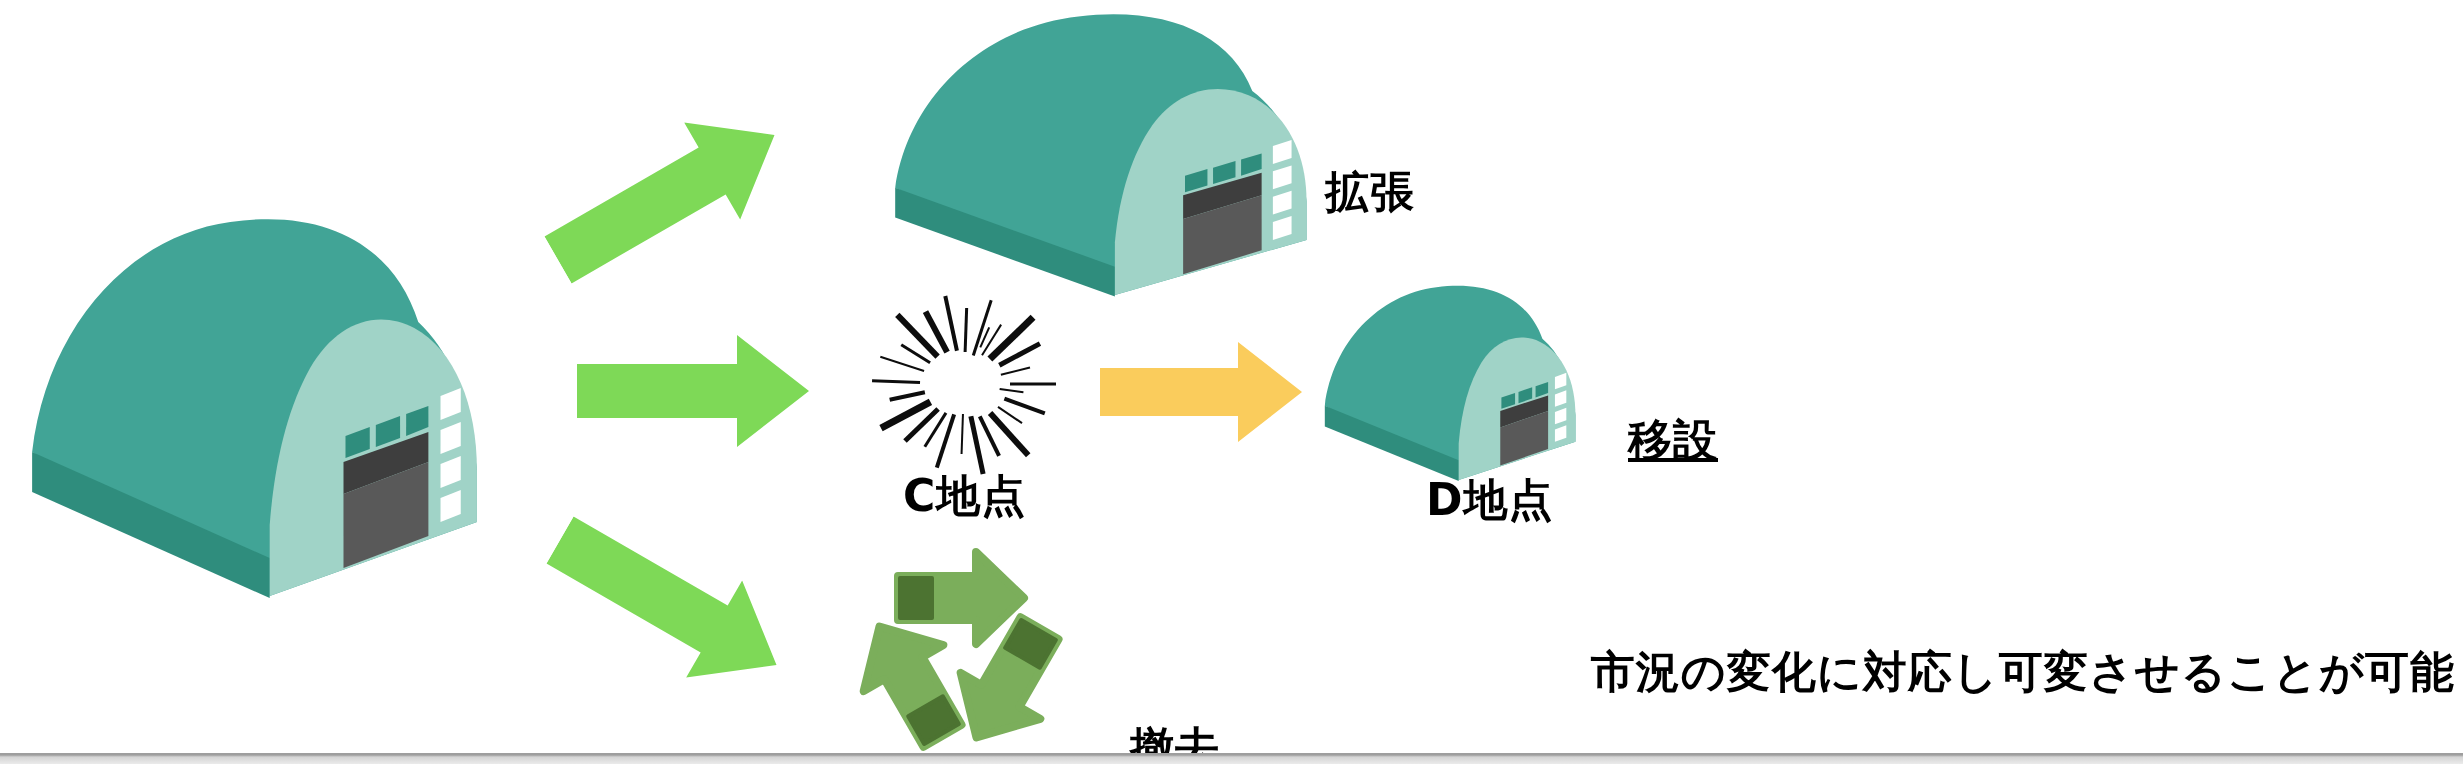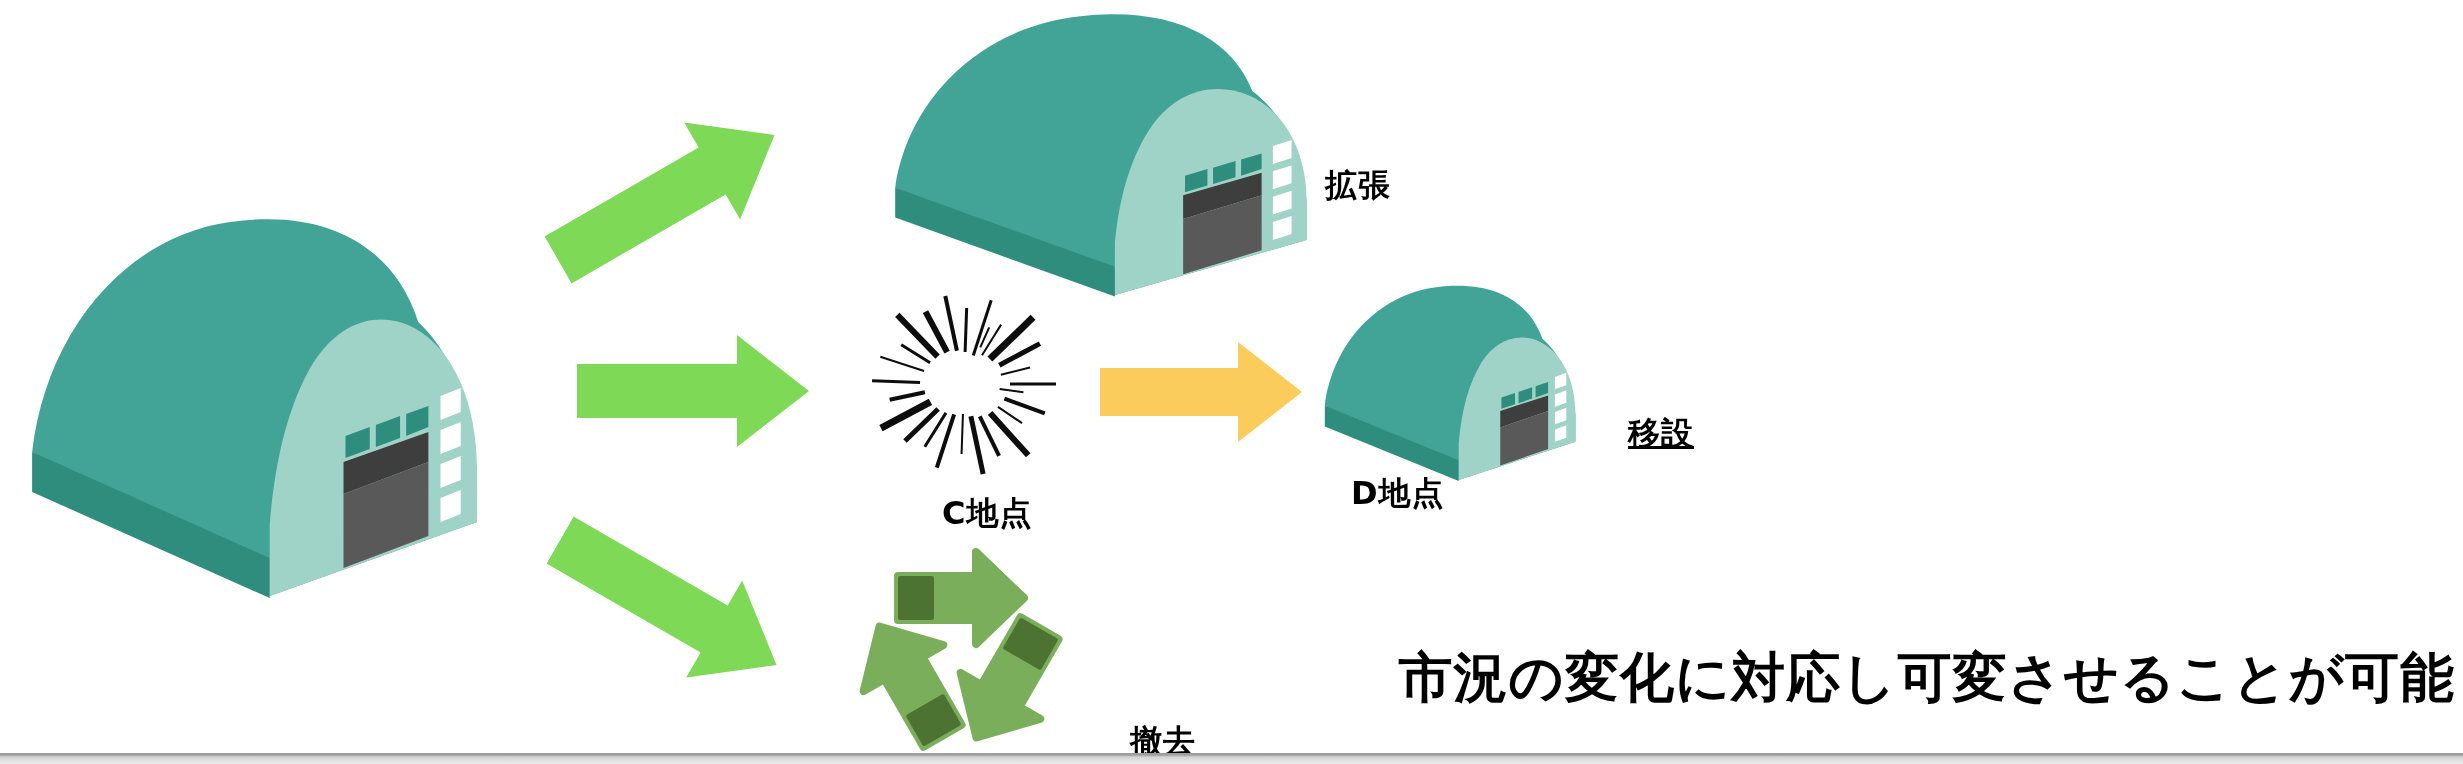--- a/index.html
+++ b/index.html
@@ -3,23 +3,23 @@
 <meta charset="utf-8">
 <style>
   html,body{margin:0;padding:0;background:#fff;}
   .canvas{
     position:relative;width:2463px;height:764px;background:#ffffff;overflow:hidden;
     font-family:"DejaVu Sans","Liberation Sans",sans-serif;
   }
   .abs{position:absolute;}
   .lbl{
     position:absolute;font-weight:bold;color:#000;white-space:nowrap;
-    font-size:32px;line-height:1.1;letter-spacing:1px;
+    font-size:44px;line-height:1.1;letter-spacing:1px;
   }
-  .lbl-note{font-size:54px;}
+  .lbl-note{font-size:44px;}
   
   .f-roof {fill:var(--roof_top);}
   .f-skirt{fill:var(--roof_side);}
   .f-face {fill:var(--face);}
   .f-door-d{fill:var(--door_dark);}
   .f-door-m{fill:var(--door_mid);}
   .f-win-t{fill:var(--window_teal);}
   .f-win-w{fill:var(--window_white);}
   .f-green{fill:var(--arrow_green);}
   .f-yellow{fill:var(--arrow_yellow);}
@@ -133,21 +133,21 @@
         </g>
     </g>
   </svg>
 
   <div class="lbl" style="left:1325px;top:168px;">拡張</div>
 
   <div class="lbl" style="left:1628px;top:416px;text-decoration:underline;">移設</div>
 
   <div class="lbl" style="left:1130px;top:724px;">撤去</div>
 
-  <div class="lbl" style="left:903px;top:496px;margin-left:39px;">C地点</div>
+  <div class="lbl" style="left:903px;top:472px;">C地点</div>
 
-  <div class="lbl" style="left:1351px;top:476px;">D地点</div>
+  <div class="lbl" style="left:1426px;top:476px;">D地点</div>
 
   <div class="lbl lbl-note" style="right:8px;top:648px;">市況の変化に対応し可変させることが可能</div>
 
   <div class="bottom-bar"></div>
 
 </div>
 
 </body></html>

